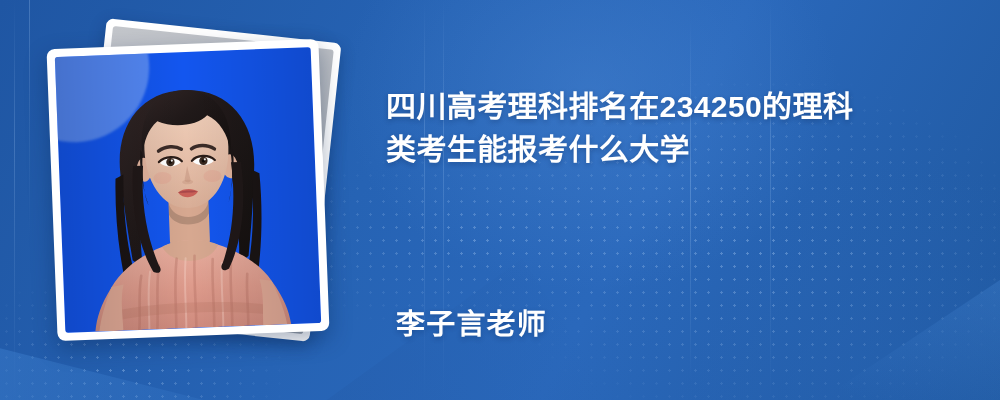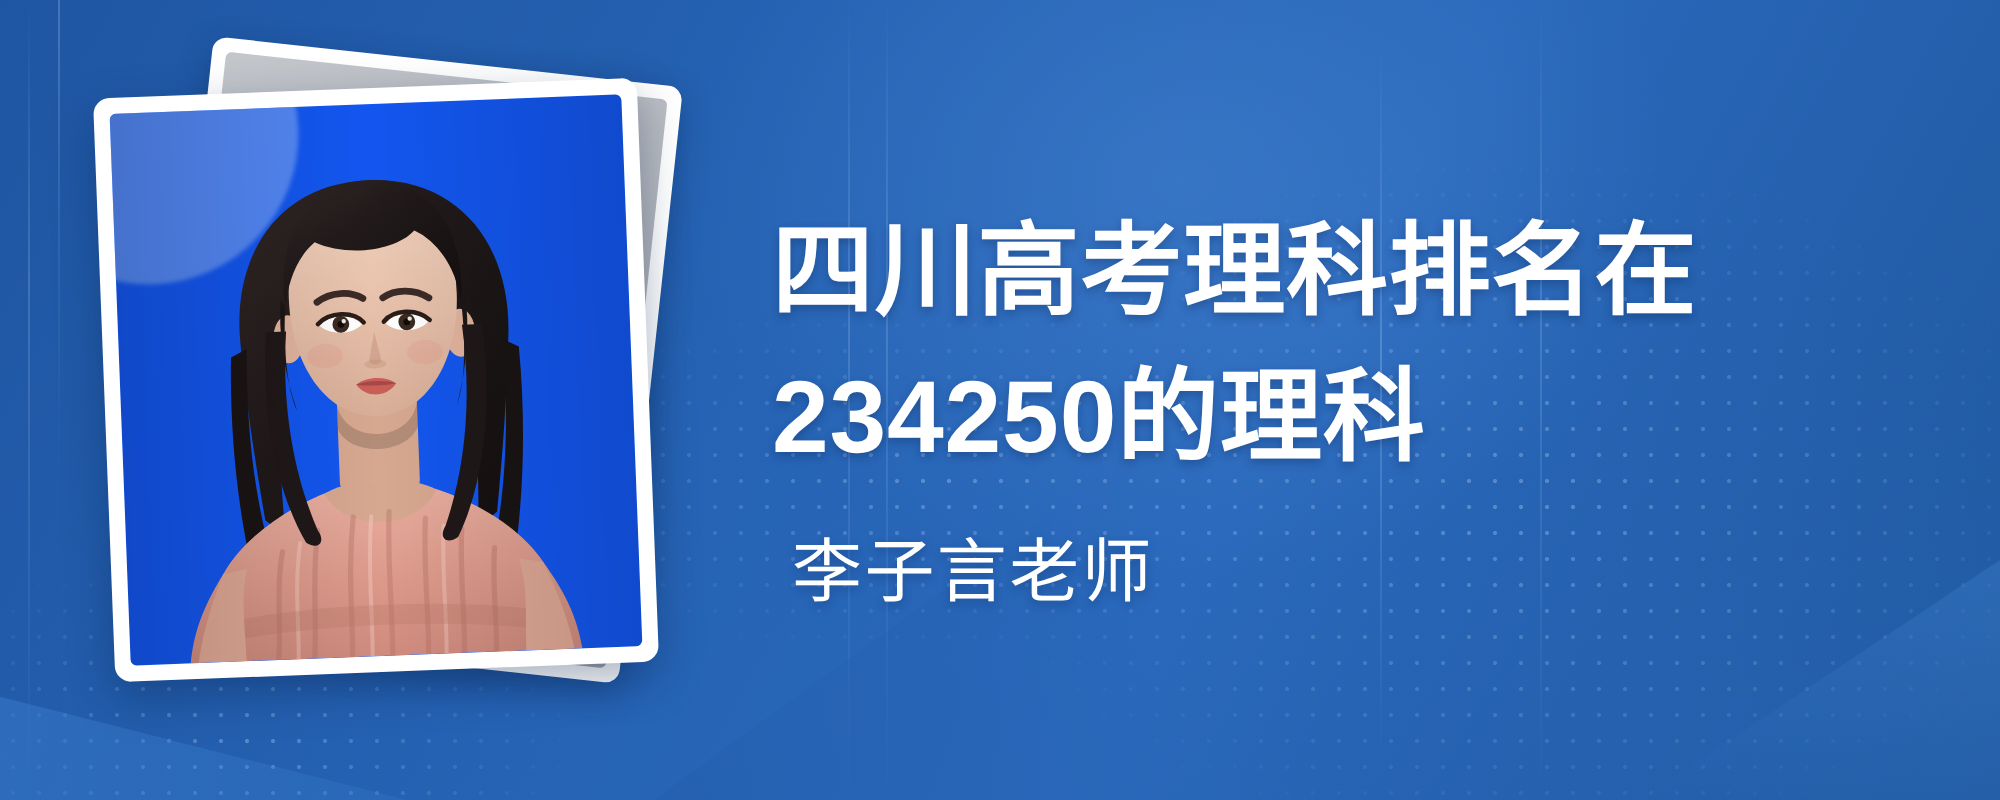--- a/index.html
+++ b/index.html
@@ -167,38 +167,39 @@
     top: 0;
     right: 24px;
     height: 100%;
   }
   .headline {
     position: absolute;
     top: 66px;
     left: 0;
     right: 0;
     color: #ffffff;
-    font-size: 51px;
+    font-size: 30px;
     font-weight: bold;
     line-height: 1.42;
     letter-spacing: .4px;
     text-shadow: 0 2px 5px rgba(8,34,78,.32);
   }
   .byline {
     position: absolute;
     left: 10px;
     top: 268px;
   }
   .author-name {
     color: #ffffff;
-    font-size: 35px;
-    font-weight: normal;
+    font-size: 29px;
+    font-weight: bold;
     line-height: 1.1;
     letter-spacing: 1.2px;
     text-shadow: 0 2px 5px rgba(8,34,78,.30);
+    margin-top: 41px;
   }
   .author-role {
     margin-top: 12px;
     margin-left: -10px;
     color: rgba(234,243,255,.92);
     font-size: 20px;
     line-height: 1.1;
     letter-spacing: .8px;
   }
 </style>
@@ -335,20 +336,21 @@
           <rect x="0" y="0" width="256" height="276" fill="url(#gShade)"></rect>
         </svg>
       </div>
     </div>
   </div>
 
   <div class="content">
 
     <h1 class="headline">
       <span>四川高考理科排名在234250的理科</span><br>
+      <span>类考生能报考什么大学</span>
     </h1>
 
     <div class="byline">
       <div class="author-name">李子言老师</div>
     </div>
 
   </div>
 </div>
 
 </body></html>

